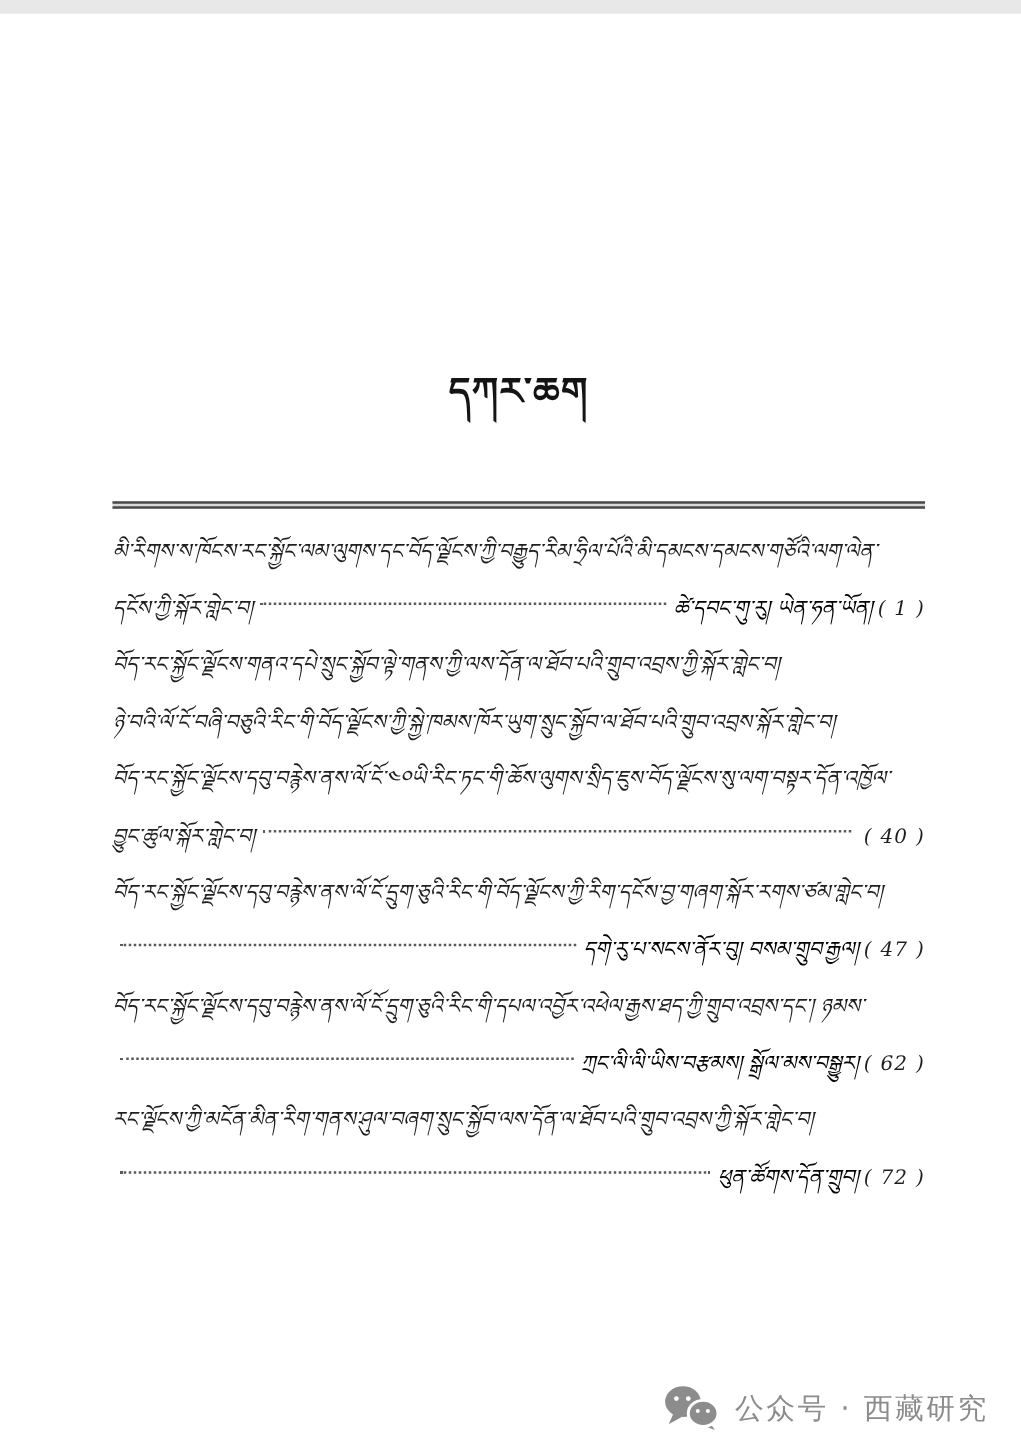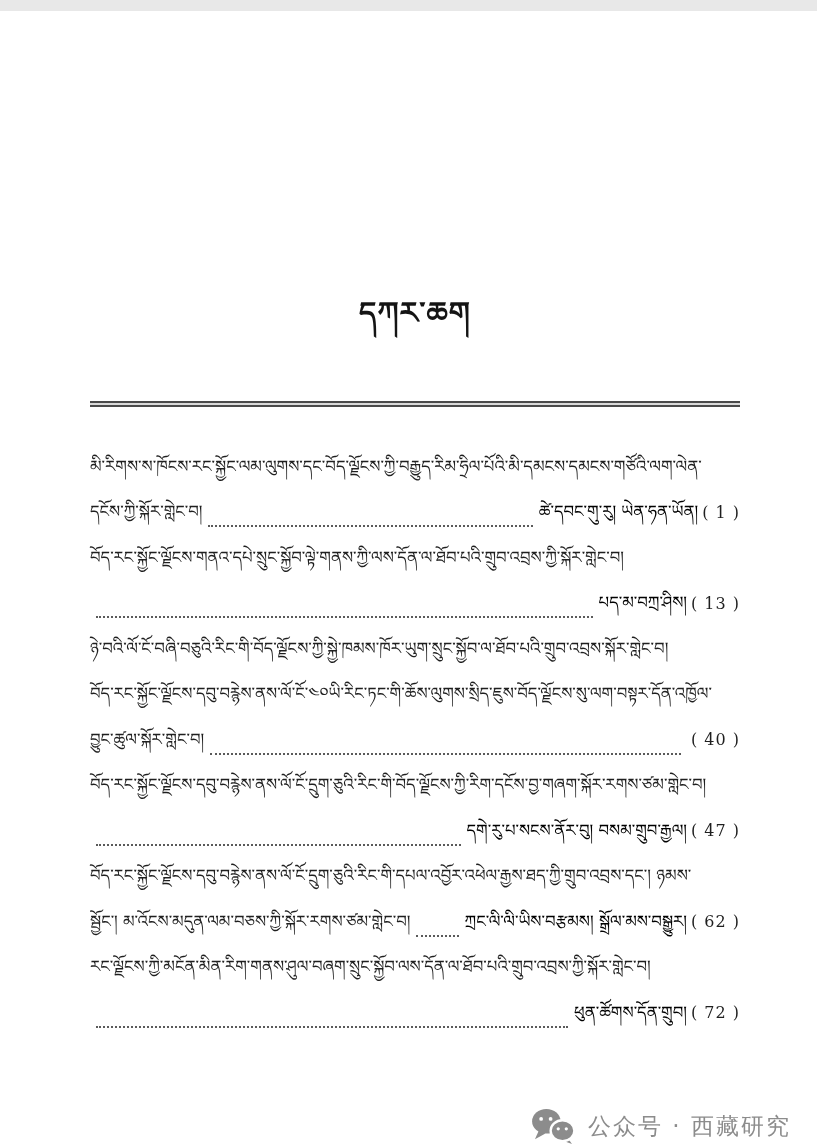--- a/index.html
+++ b/index.html
@@ -36,24 +36,25 @@
     border-bottom: 2px solid #4a4a4a;
     background: #d9d9d9;
   }
   .toc {
     margin-top: 24px;
     list-style: none;
   }
   .toc-row {
     height: 45.5px;
     display: flex;
-    align-items: flex-end;
+    align-items: flex-start;
     font-size: 16.5px;
     line-height: 1.2;
     white-space: nowrap;
+    font-style: italic;
   }
   .toc-text { color: #1f1f1f; }
   .leader {
     flex: 1 1 auto;
     min-width: 14px;
     border-bottom: 2px dotted #5a5a5a;
     margin: 0 6px;
     transform: translateY(5px);
   }
   .authors { color: #000000; }
@@ -100,25 +101,20 @@
         <span class="toc-text">དངོས་ཀྱི་སྐོར་གླེང་བ།</span>
         <span class="leader"></span>
         <span class="authors">ཚེ་དབང་གུ་རུ། ཡེན་ཧན་ཡོན།</span>
         <span class="pageno">( 1 )</span>
       </div>
 
       <div class="toc-row">
         <span class="toc-text">བོད་རང་སྐྱོང་ལྗོངས་གནའ་དཔེ་སྲུང་སྐྱོབ་ལྟེ་གནས་ཀྱི་ལས་དོན་ལ་ཐོབ་པའི་གྲུབ་འབྲས་ཀྱི་སྐོར་གླེང་བ།</span>
       </div>
 
-      <div class="toc-row">
-        <span class="leader"></span>
-        <span class="authors">པད་མ་བཀྲ་ཤིས།</span>
-        <span class="pageno">( 13 )</span>
-      </div>
 
       <div class="toc-row">
         <span class="toc-text">ཉེ་བའི་ལོ་ངོ་བཞི་བཅུའི་རིང་གི་བོད་ལྗོངས་ཀྱི་སྐྱེ་ཁམས་ཁོར་ཡུག་སྲུང་སྐྱོབ་ལ་ཐོབ་པའི་གྲུབ་འབྲས་སྐོར་གླེང་བ།</span>
       </div>
 
 
       <div class="toc-row">
         <span class="toc-text">བོད་རང་སྐྱོང་ལྗོངས་དབུ་བརྙེས་ནས་ལོ་ངོ་༤༠ཡི་རིང་ཏང་གི་ཆོས་ལུགས་སྲིད་ཇུས་བོད་ལྗོངས་སུ་ལག་བསྟར་དོན་འཁྱོལ་</span>
       </div>
 
@@ -136,21 +132,20 @@
         <span class="leader"></span>
         <span class="authors">དགེ་རུ་པ་སངས་ནོར་བུ། བསམ་གྲུབ་རྒྱལ།</span>
         <span class="pageno">( 47 )</span>
       </div>
 
       <div class="toc-row">
         <span class="toc-text">བོད་རང་སྐྱོང་ལྗོངས་དབུ་བརྙེས་ནས་ལོ་ངོ་དྲུག་ཅུའི་རིང་གི་དཔལ་འབྱོར་འཕེལ་རྒྱས་ཐད་ཀྱི་གྲུབ་འབྲས་དང་། ཉམས་</span>
       </div>
 
       <div class="toc-row">
-        <span class="toc-text">སྦྱོང་། མ་འོངས་མདུན་ལམ་བཅས་ཀྱི་སྐོར་རགས་ཙམ་གླེང་བ།</span>
         <span class="leader"></span>
         <span class="authors">ཀྲང་ལི་ལི་ཡིས་བརྩམས། སྒྲོལ་མས་བསྒྱུར།</span>
         <span class="pageno">( 62 )</span>
       </div>
 
       <div class="toc-row">
         <span class="toc-text">རང་ལྗོངས་ཀྱི་མངོན་མིན་རིག་གནས་ཤུལ་བཞག་སྲུང་སྐྱོབ་ལས་དོན་ལ་ཐོབ་པའི་གྲུབ་འབྲས་ཀྱི་སྐོར་གླེང་བ།</span>
       </div>
 
       <div class="toc-row">

